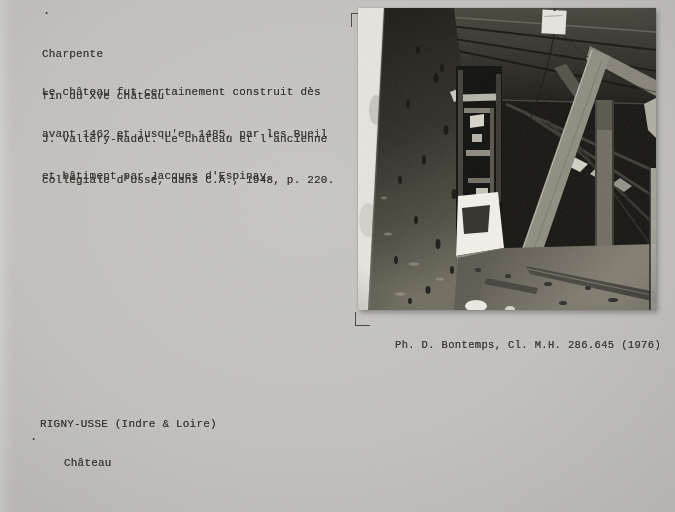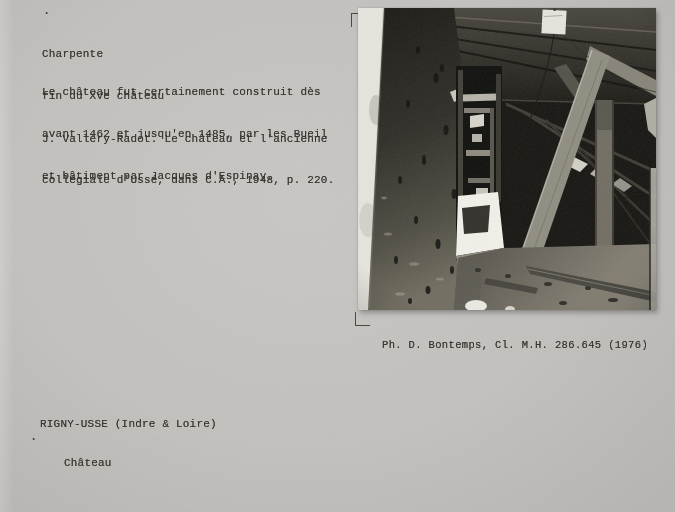--- a/index.html
+++ b/index.html
@@ -218,21 +218,21 @@
         <rect x="184" y="2" width="24" height="24" fill="#e8e6df"></rect>
         <line x1="186" y1="9" x2="204" y2="7" stroke="#8a8378" stroke-width="1" opacity="0.6"></line>
         <rect x="195" y="0" width="2" height="3" fill="#33312b"></rect>
       </g>
 
       <rect x="0" y="0" width="298" height="302" fill="url(#gVig)"></rect>
       <rect x="0" y="0" width="298" height="302" filter="url(#fGrain)" opacity="0.16"></rect>
     </svg>
   </div>
 
-  <div class="tw credit" style="left:382px;top:339px;">Ph. D. Bontemps, Cl. M.H. 286.645 (1976)</div>
+  <div class="tw credit" style="left:395px;top:339px;">Ph. D. Bontemps, Cl. M.H. 286.645 (1976)</div>
 
   <div class="tw ident" style="left:40px;top:392px;">
     <span class="line">RIGNY-USSE (Indre &amp; Loire)</span>
     <span class="line indent">Château</span>
     
   </div>
   <span class="dotmark" style="left:30px;top:434px;">.</span>
 
   <svg id="page-grain" viewBox="0 0 675 512" preserveAspectRatio="none">
     <defs>

